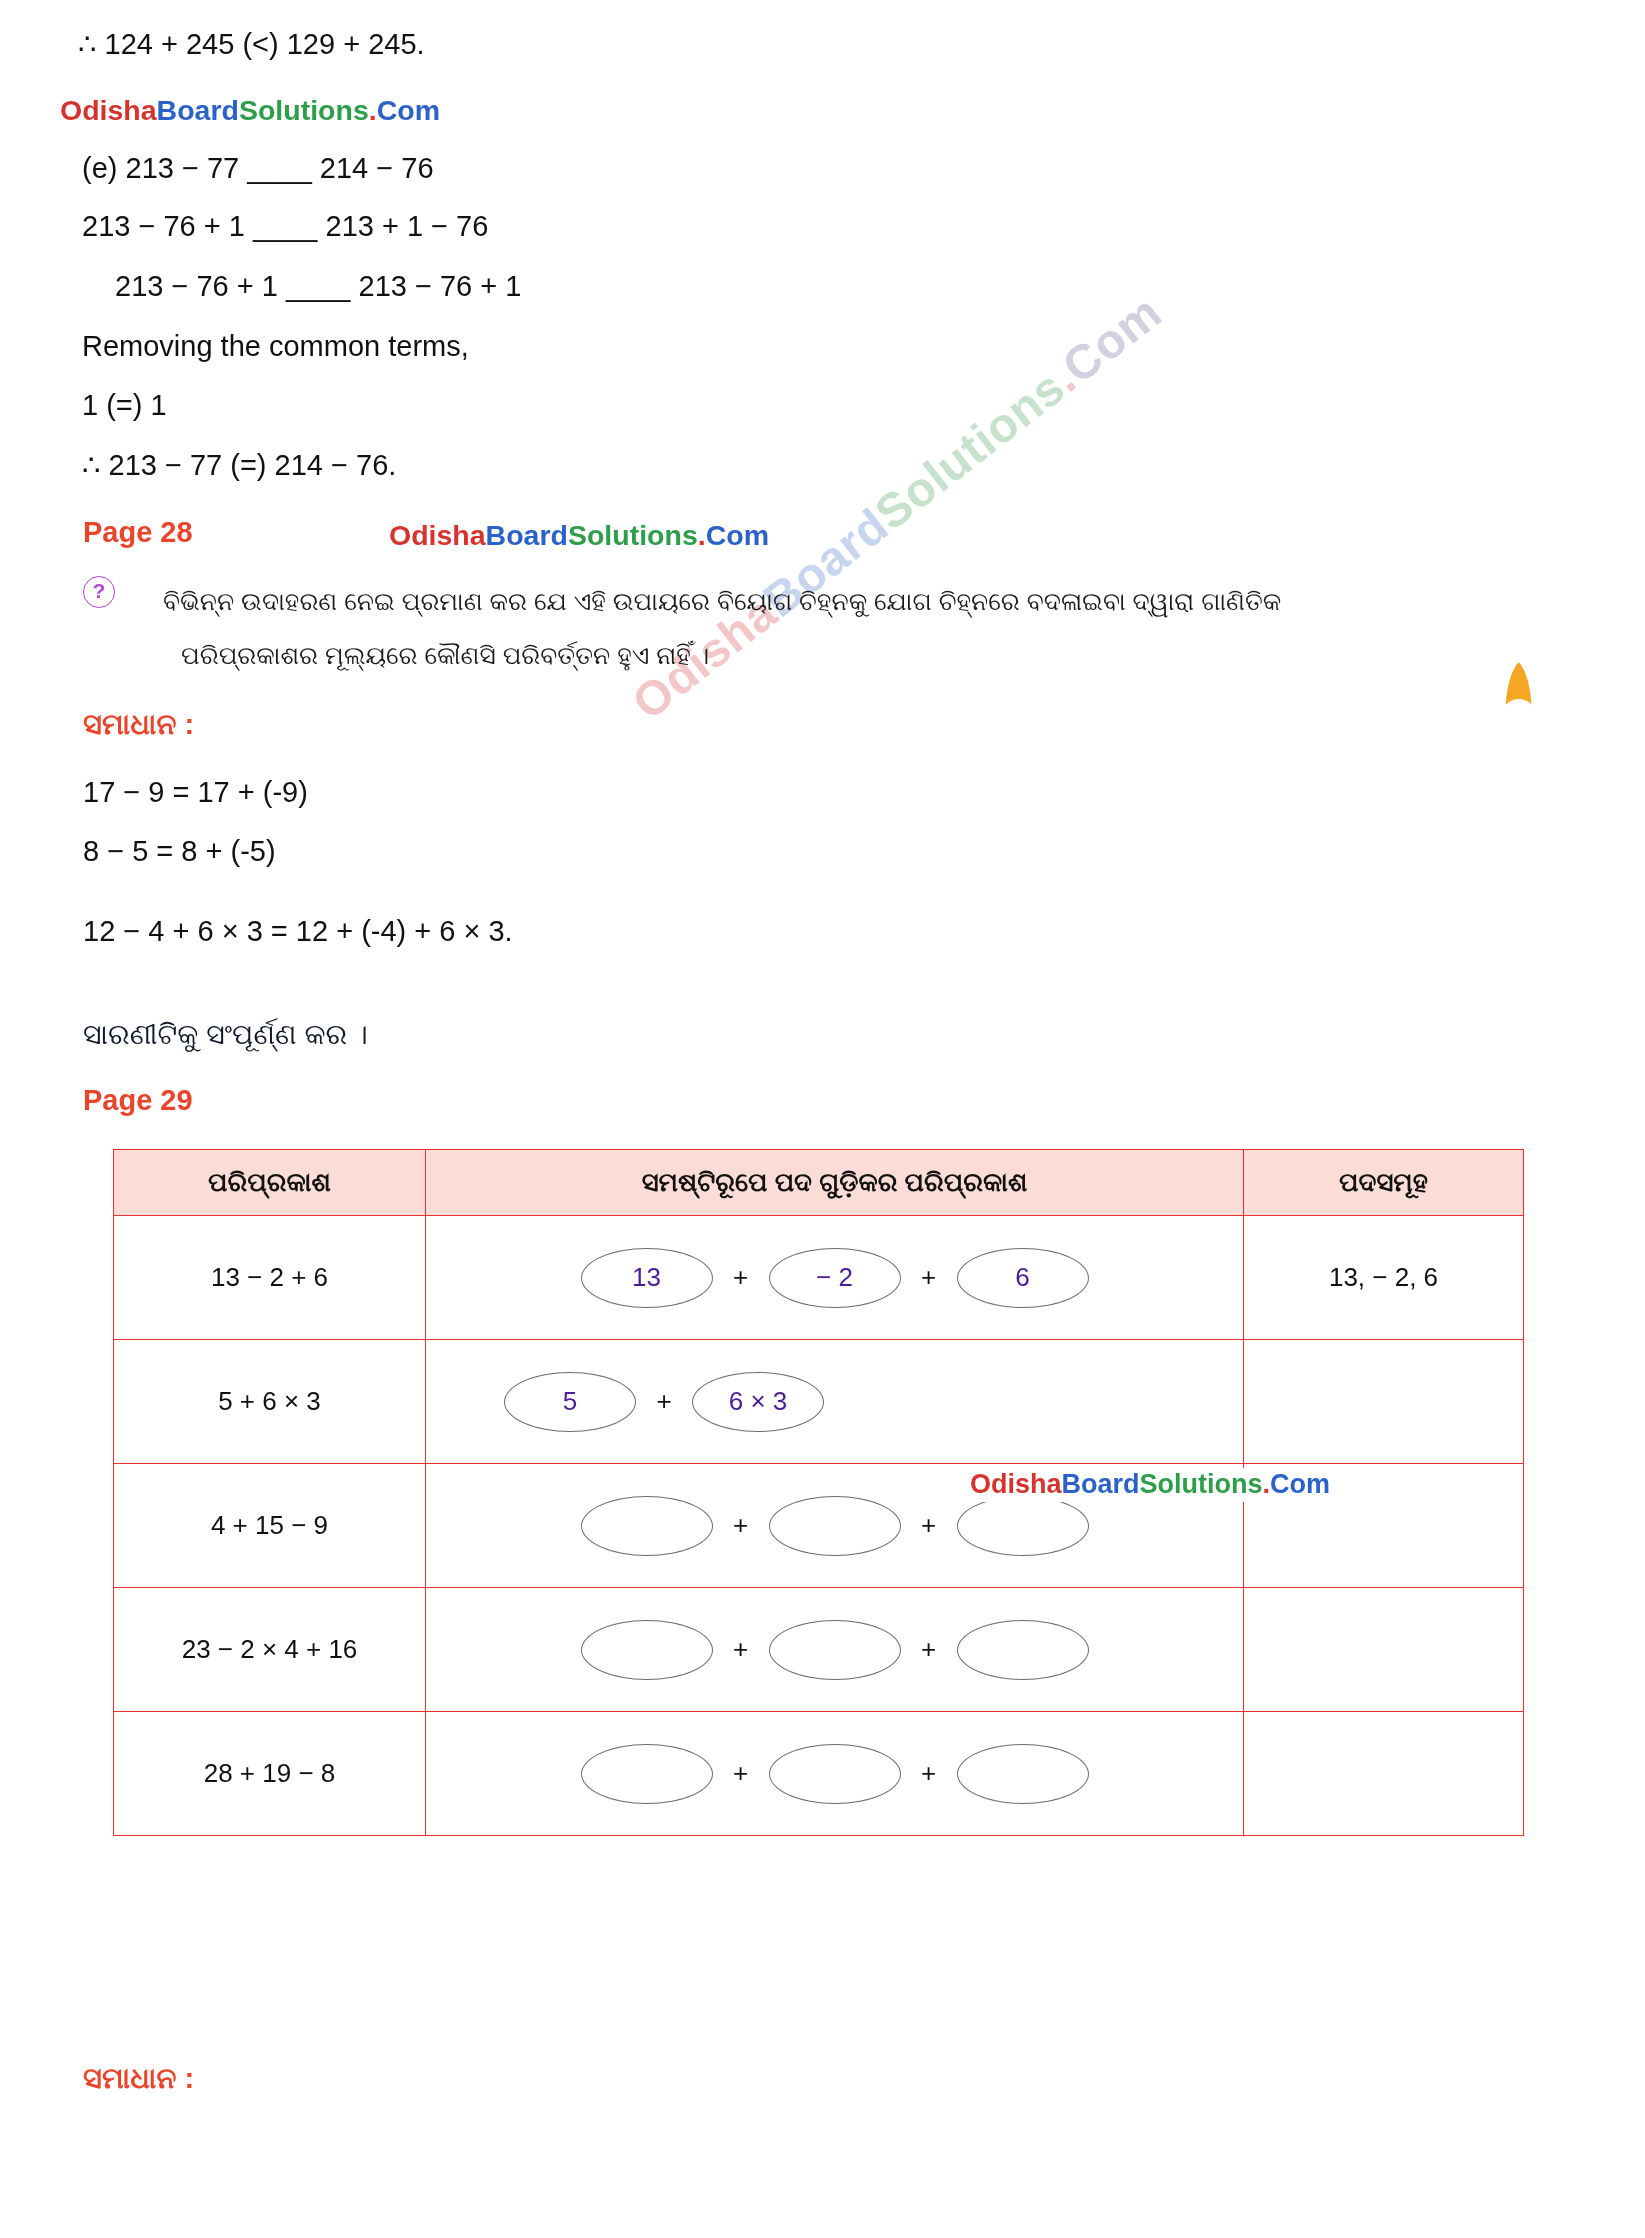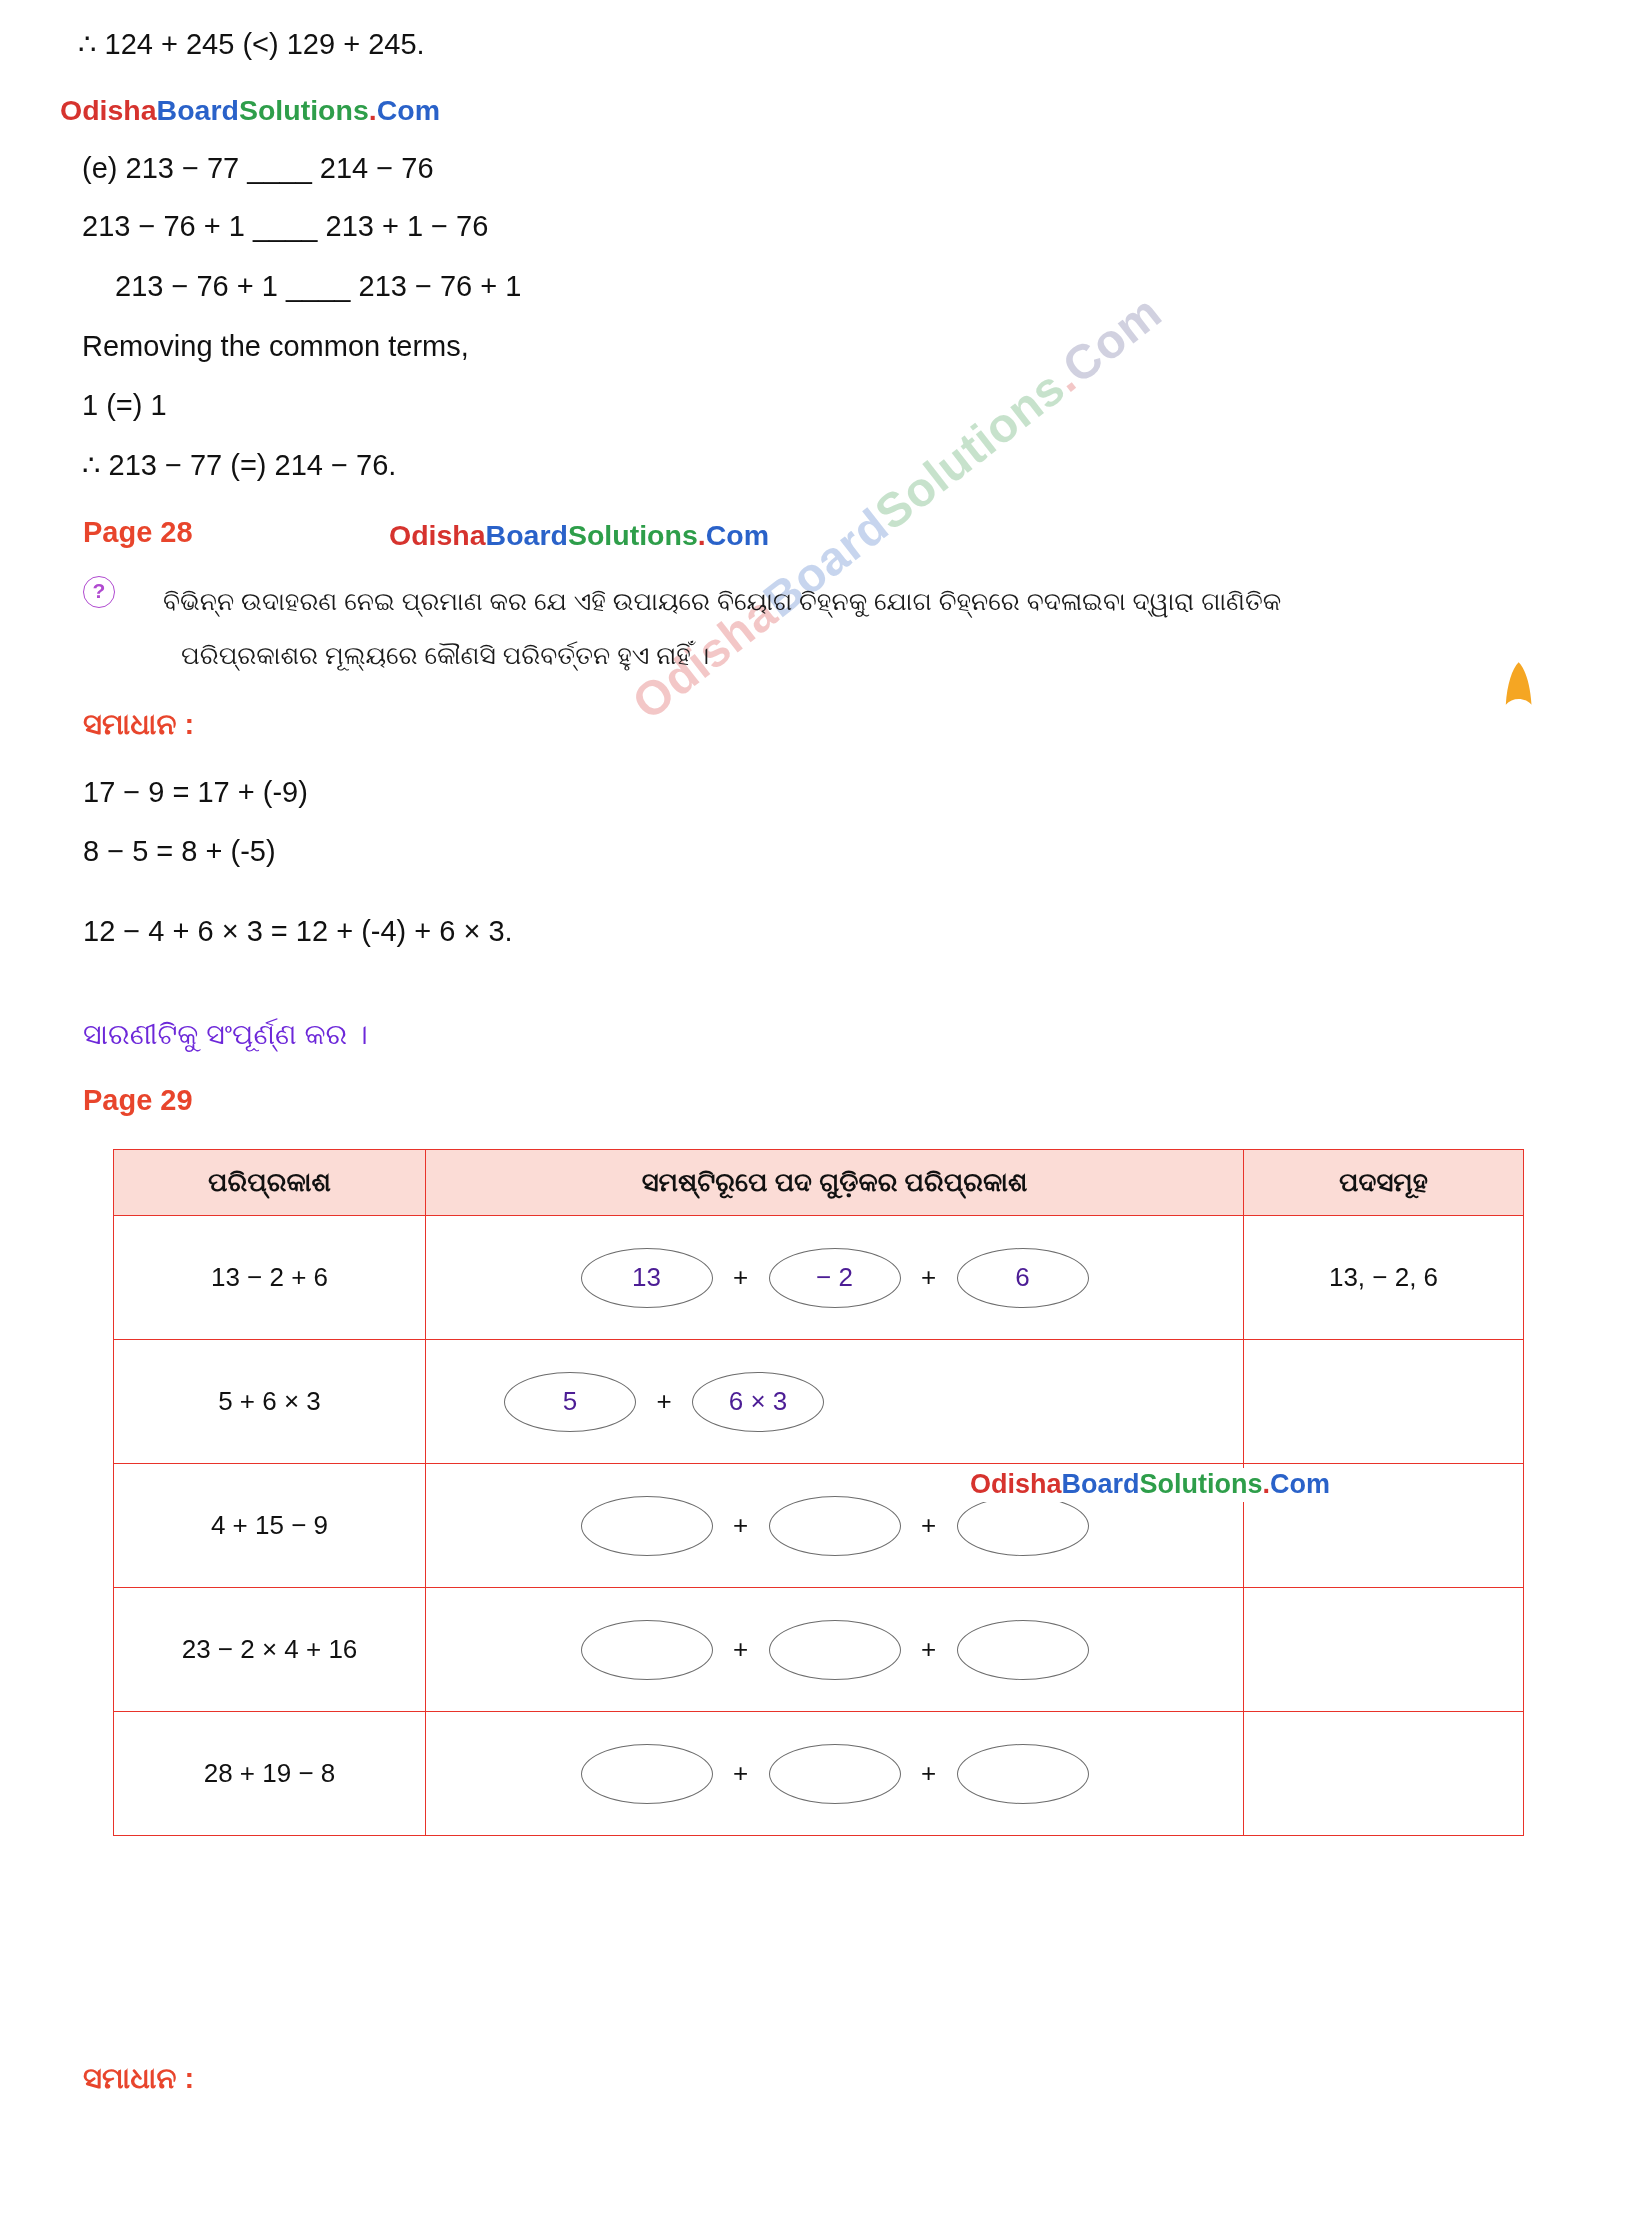--- a/index.html
+++ b/index.html
@@ -75,21 +75,21 @@
 
   .odia {
     position: absolute;
     font-size: 25px;
     color: #1a1a1a;
     line-height: 1.45;
   }
   .odia-black {
     position: absolute;
     font-size: 28.5px;
-    color: #6d28d9;
+    color: #0f172a;
     white-space: nowrap;
   }
 
   
   .qmark {
     position: absolute;
     width: 30px;
     height: 30px;
     border: 1.9px solid #b04ad0;
     border-radius: 50%;

